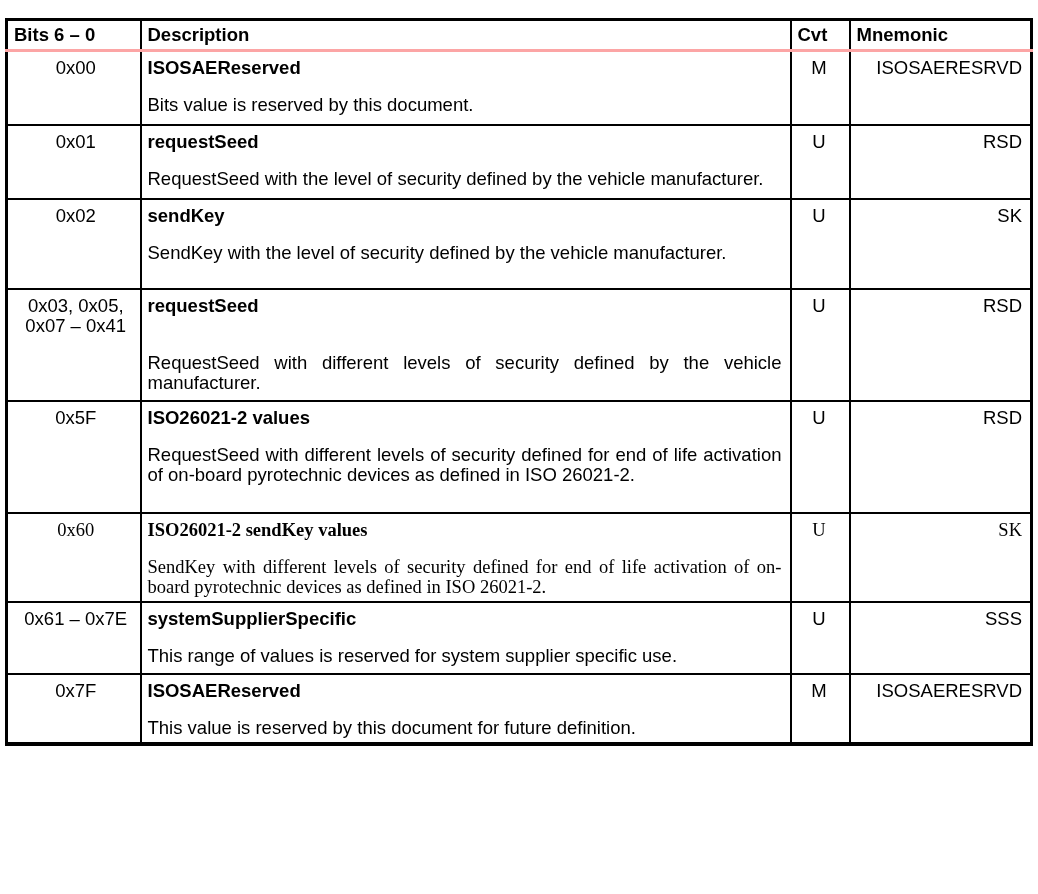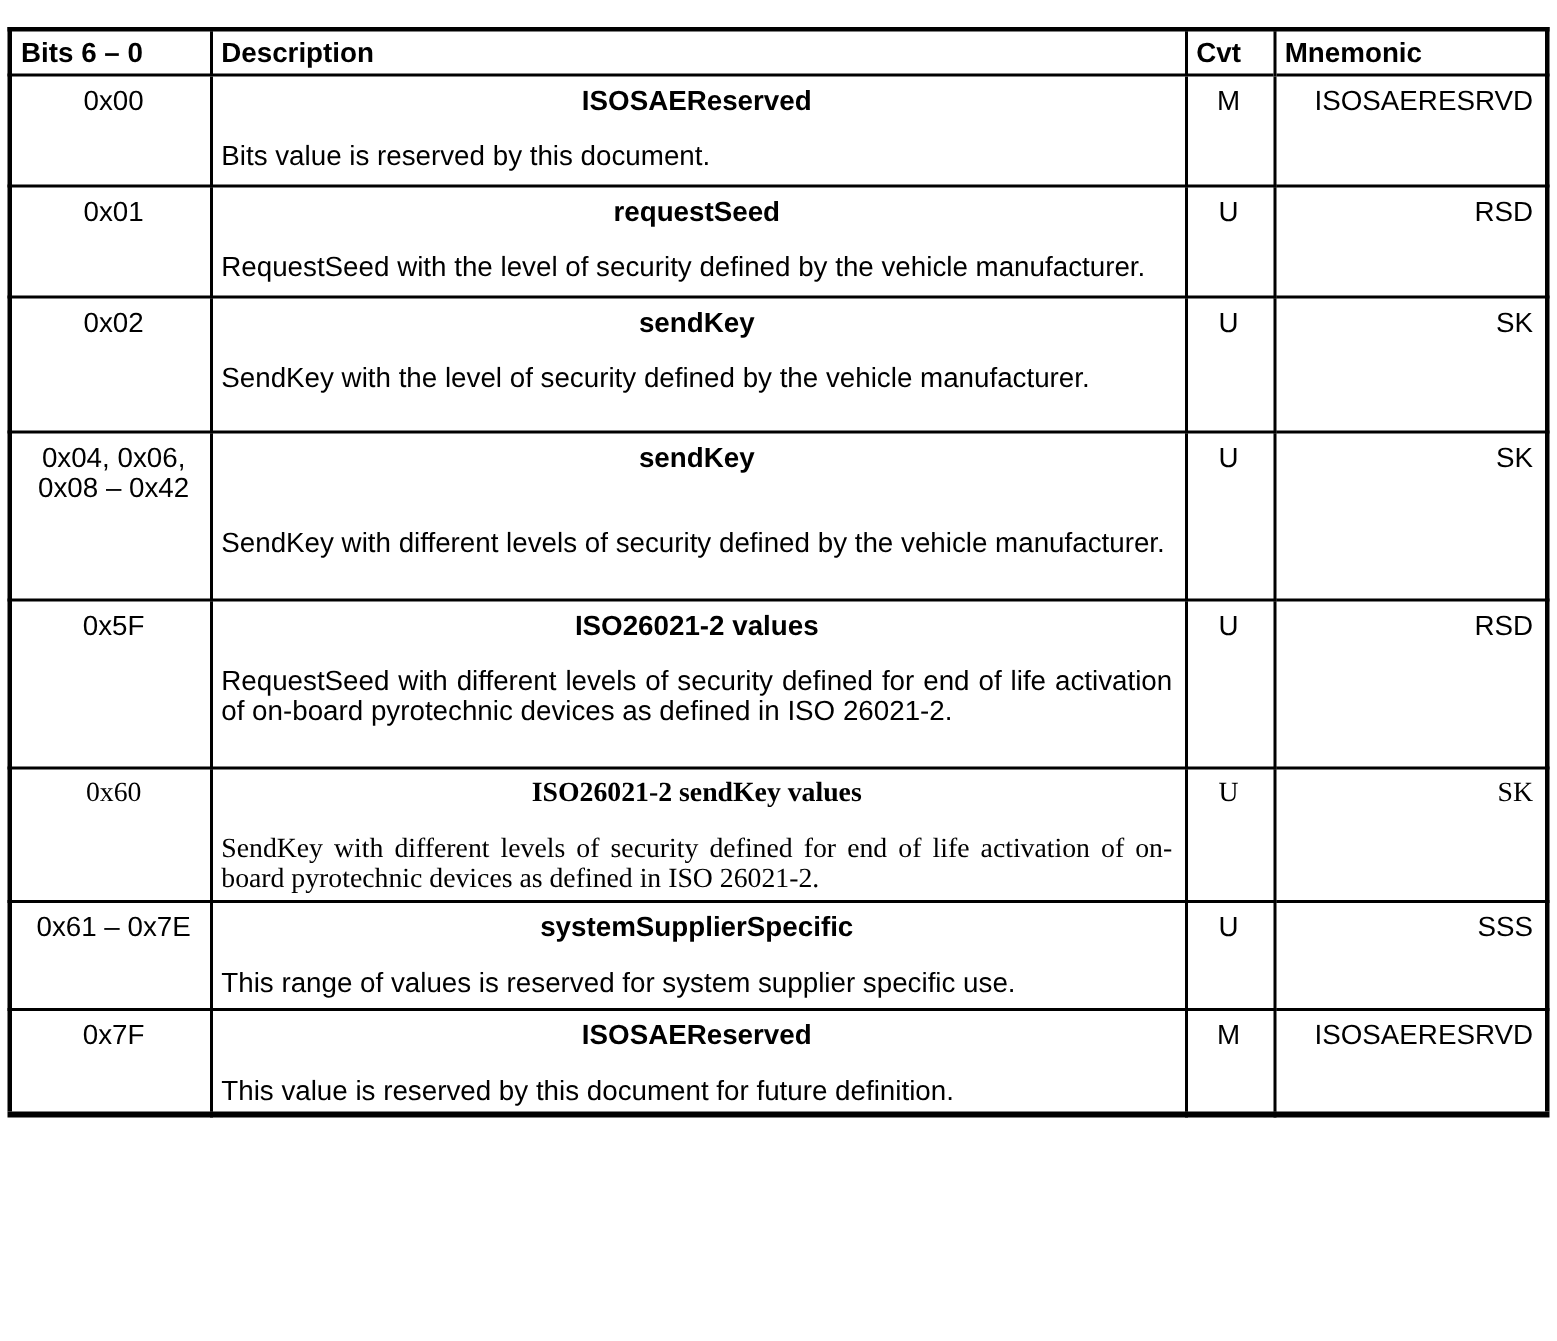--- a/index.html
+++ b/index.html
@@ -27,28 +27,28 @@
 
   th, td {
     border: 2px solid #000;
     vertical-align: top;
     font-size: 18.5px;
     line-height: 20px;
     padding: 6px 8px 4px 6px;
     overflow: hidden;
   }
   thead th {
-    border-bottom: 1px solid #fca5a5;
+    border-bottom: 3px solid #fca5a5;
     text-align: left;
     font-weight: bold;
     height: 30px;
     padding-top: 4px;
   }
   td.bits { text-align: center; padding-left: 4px; padding-right: 0; }
-  td.desc .title { font-weight: bold; text-align: center; }
+  td.desc .title { font-weight: bold; }
   td.desc p.txt { margin: 17px 0 0 0; text-align: justify; }
   tr.gap-xl td.desc p.txt { margin-top: 37px; }
   td.cvt { text-align: center; }
   td.mnem { white-space: nowrap; text-align: right; }
 
   tr.h74 { height: 74px; }  tr.h73 { height: 90px; }
   tr.h112 { height: 112px; } tr.h69 { height: 69px; }
   tr.h93 { height: 112px; }  tr.h94 { height: 86px; font-family: Liberation Serif, serif; }
   tr.h72 { height: 72px; }  tr.h67 { height: 67px; }
 </style>
@@ -93,27 +93,27 @@
       <tr class="h73">
         <td class="bits">0x02</td>
         <td class="desc">
           <div class="title">sendKey</div>
           <p class="txt">SendKey with the level of security defined by the vehicle manufacturer.</p>
         </td>
         <td class="cvt">U</td>
         <td class="mnem">SK</td>
       </tr>
       <tr class="h112 gap-xl">
-        <td class="bits">0x04, 0x06, 0x08 – 0x42</td>
+        <td class="bits">0x03, 0x05, 0x07 – 0x41</td>
         <td class="desc">
-          <div class="title">sendKey</div>
-          <p class="txt">SendKey with different levels of security defined by the vehicle manufacturer.</p>
+          <div class="title">requestSeed</div>
+          <p class="txt">RequestSeed with different levels of security defined by the vehicle manufacturer.</p>
         </td>
         <td class="cvt">U</td>
-        <td class="mnem">SK</td>
+        <td class="mnem">RSD</td>
       </tr>
       <tr class="h93">
         <td class="bits">0x5F</td>
         <td class="desc">
           <div class="title">ISO26021-2 values</div>
           <p class="txt">RequestSeed with different levels of security defined for end of life activation of on-board pyrotechnic devices as defined in ISO 26021-2.</p>
         </td>
         <td class="cvt">U</td>
         <td class="mnem">RSD</td>
       </tr>

